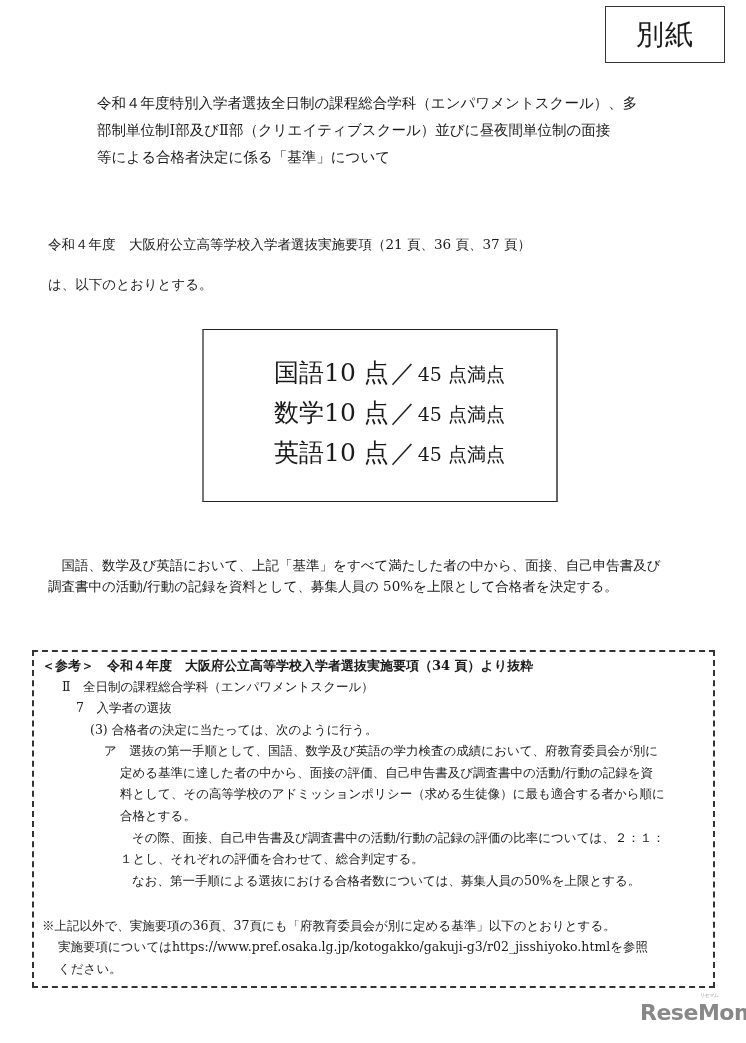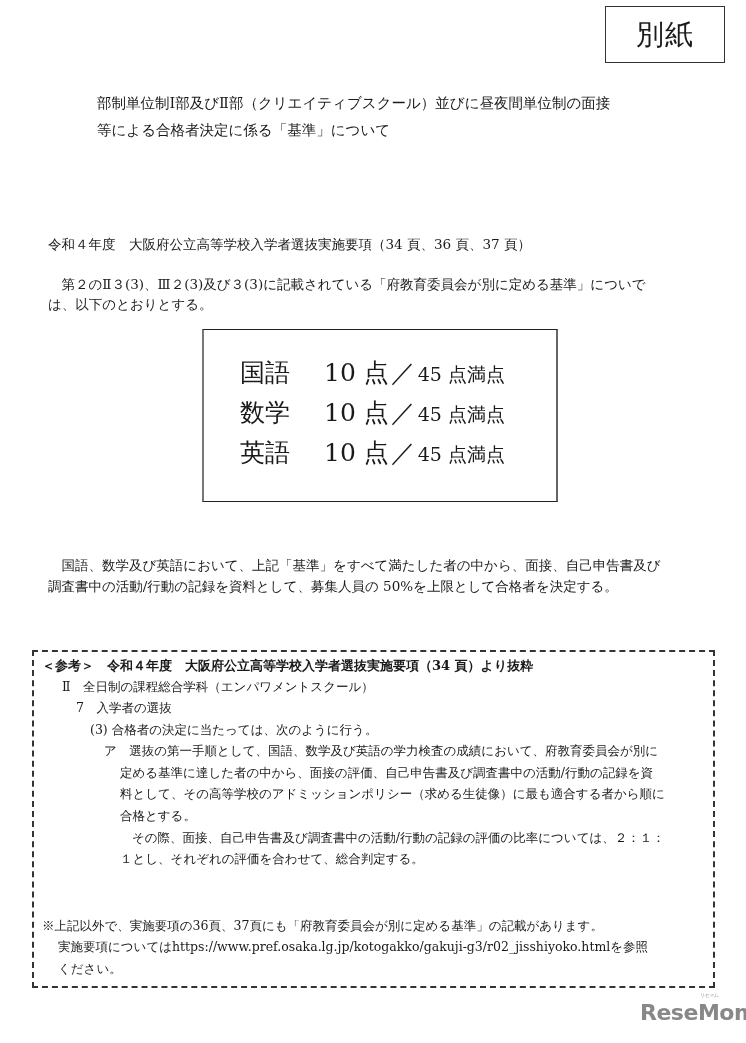--- a/index.html
+++ b/index.html
@@ -15,21 +15,21 @@
       display: flex; align-items: center; justify-content: center;
       font-size: 28px; letter-spacing: 1px;
     }
     .title { left: 97px; top: 90px; width: 580px; font-size: 14.5px; line-height: 27px; }
     .title div { white-space: nowrap; }
     .ref-line { left: 48px; top: 236px; font-size: 13.5px; white-space: nowrap; }
     .intro { left: 48px; top: 274px; width: 655px; font-size: 13.5px; line-height: 20px; }
     .intro div { white-space: nowrap; }
     .criteria-box {
       left: 202px; top: 329px; width: 356px; height: 173px;
-      border: 1px solid #222; border-left: 2px solid #777; border-right: 2px solid #666; box-sizing: border-box;
+      border: 1px solid #222; border-left: 2px solid #777; border-right: 2px solid #666; box-sizing: border-box; text-align: right;
     }
     .crit-row {
       position: absolute; left: 36px; font-size: 25px; white-space: nowrap; display: flex; align-items: baseline;
     }
     .crit-subject { width: 84px; }
     .crit-score { font-size: 25px; }
     .crit-slash { font-size: 25px; margin: 0 2px; }
     .crit-max { font-size: 19px; }
     .decision { left: 48px; top: 555px; width: 660px; font-size: 13.5px; line-height: 21px; }
     .decision div { white-space: nowrap; }
@@ -44,28 +44,28 @@
       font-weight: bold; font-size: 22px; color: #888; letter-spacing: -0.5px;
     }
     .logo-sub { position: absolute; left: 60px; top: -8px; font-size: 5px; color: #999; font-weight: normal; }
   </style>
 </head>
 <body>
 
 <div class="abs attach-box">別紙</div>
 
 <div class="abs title">
+  <div>令和４年度特別入学者選抜全日制の課程総合学科（エンパワメントスクール）、多</div>
   <div>部制単位制Ⅰ部及びⅡ部（クリエイティブスクール）並びに昼夜間単位制の面接</div>
   <div>等による合格者決定に係る「基準」について</div>
 </div>
 
-<div class="abs ref-line">令和４年度　大阪府公立高等学校入学者選抜実施要項（34 頁、36 頁、37 頁）</div>
+<div class="abs ref-line">令和４年度　大阪府公立高等学校入学者選抜実施要項（21 頁、36 頁、37 頁）</div>
 
 <div class="abs intro">
-  <div>　第２のⅡ３(3)、Ⅲ２(3)及び３(3)に記載されている「府教育委員会が別に定める基準」についで</div>
   <div>は、以下のとおりとする。</div>
 </div>
 
 <div class="abs criteria-box">
   <div class="crit-row" style="top:26px">
     <span class="crit-subject">国語</span>
     <span class="crit-score">10 点</span>
     <span class="crit-slash">／</span>
     <span class="crit-max">45 点満点</span>
   </div>
@@ -92,21 +92,22 @@
   <div class="ref-text ref-heading" style="left:8px; top:4px">＜参考＞　令和４年度　大阪府公立高等学校入学者選抜実施要項（34 頁）より抜粋</div>
   <div class="ref-text" style="left:28px; top:25px">Ⅱ　全日制の課程総合学科（エンパワメントスクール）</div>
   <div class="ref-text" style="left:42px; top:46px">7　入学者の選抜</div>
   <div class="ref-text" style="left:56px; top:68px">(3) 合格者の決定に当たっては、次のように行う。</div>
   <div class="ref-text" style="left:70px; top:89px">ア　選抜の第一手順として、国語、数学及び英語の学力検査の成績において、府教育委員会が別に</div>
   <div class="ref-text" style="left:86px; top:111px">定める基準に達した者の中から、面接の評価、自己申告書及び調査書中の活動/行動の記録を資</div>
   <div class="ref-text" style="left:86px; top:132px">料として、その高等学校のアドミッションポリシー（求める生徒像）に最も適合する者から順に</div>
   <div class="ref-text" style="left:86px; top:154px">合格とする。</div>
   <div class="ref-text" style="left:98px; top:176px">その際、面接、自己申告書及び調査書中の活動/行動の記録の評価の比率については、２：１：</div>
   <div class="ref-text" style="left:86px; top:197px">１とし、それぞれの評価を合わせて、総合判定する。</div>
-  <div class="ref-text" style="left:8px; top:264px">※上記以外で、実施要項の36頁、37頁にも「府教育委員会が別に定める基準」の記載があります。</div>
+  <div class="ref-text" style="left:98px; top:219px">なお、第一手順による選抜における合格者数については、募集人員の50%を上限とする。</div>
+  <div class="ref-text" style="left:8px; top:264px">※上記以外で、実施要項の36頁、37頁にも「府教育委員会が別に定める基準」以下のとおりとする。</div>
   <div class="ref-text" style="left:24px; top:285px">実施要項についてはhttps://www.pref.osaka.lg.jp/kotogakko/gakuji-g3/r02_jisshiyoko.htmlを参照</div>
   <div class="ref-text" style="left:24px; top:307px">ください。</div>
 </div>
 
 <div class="abs logo">
   <span>ReseMom</span>
   <span class="logo-sub">リセマム</span>
 </div>
 
 </body></html>

